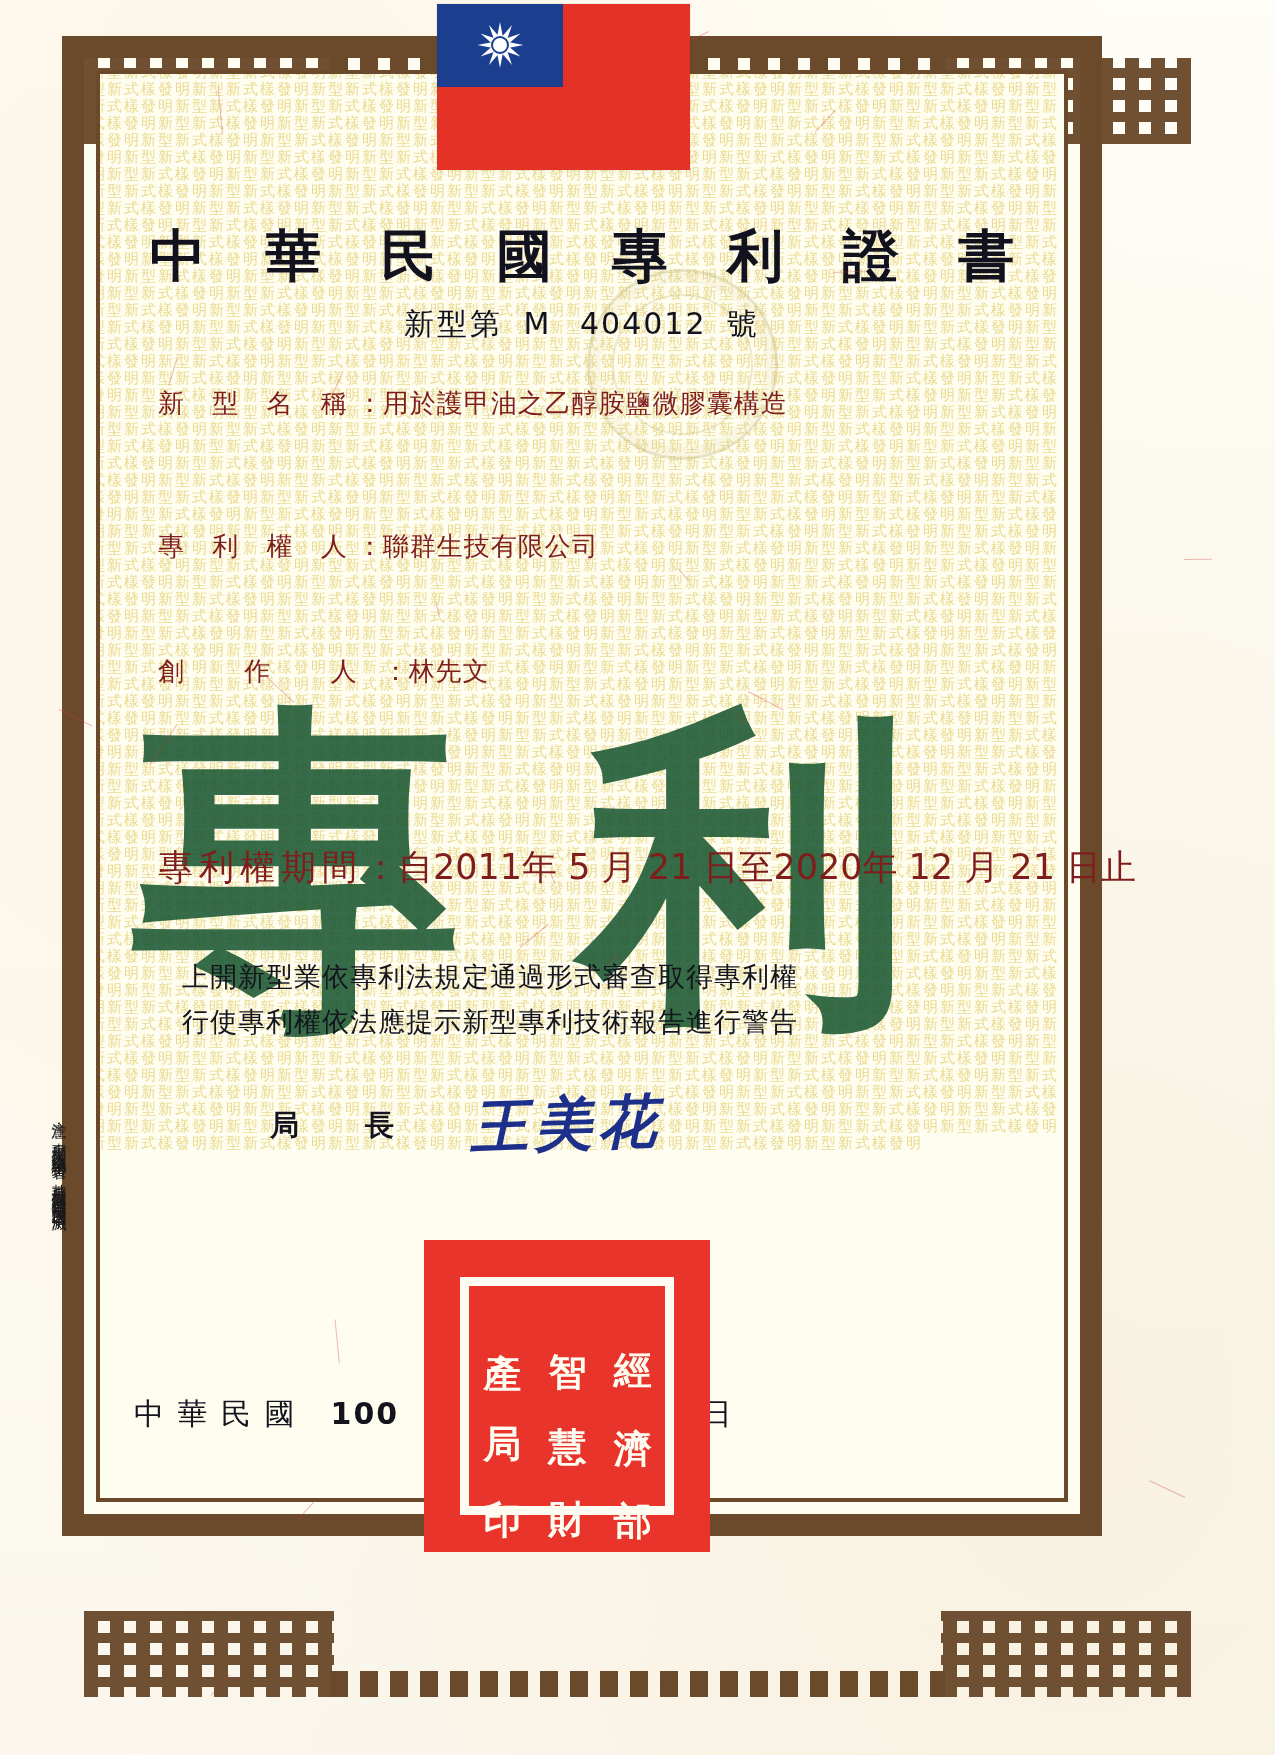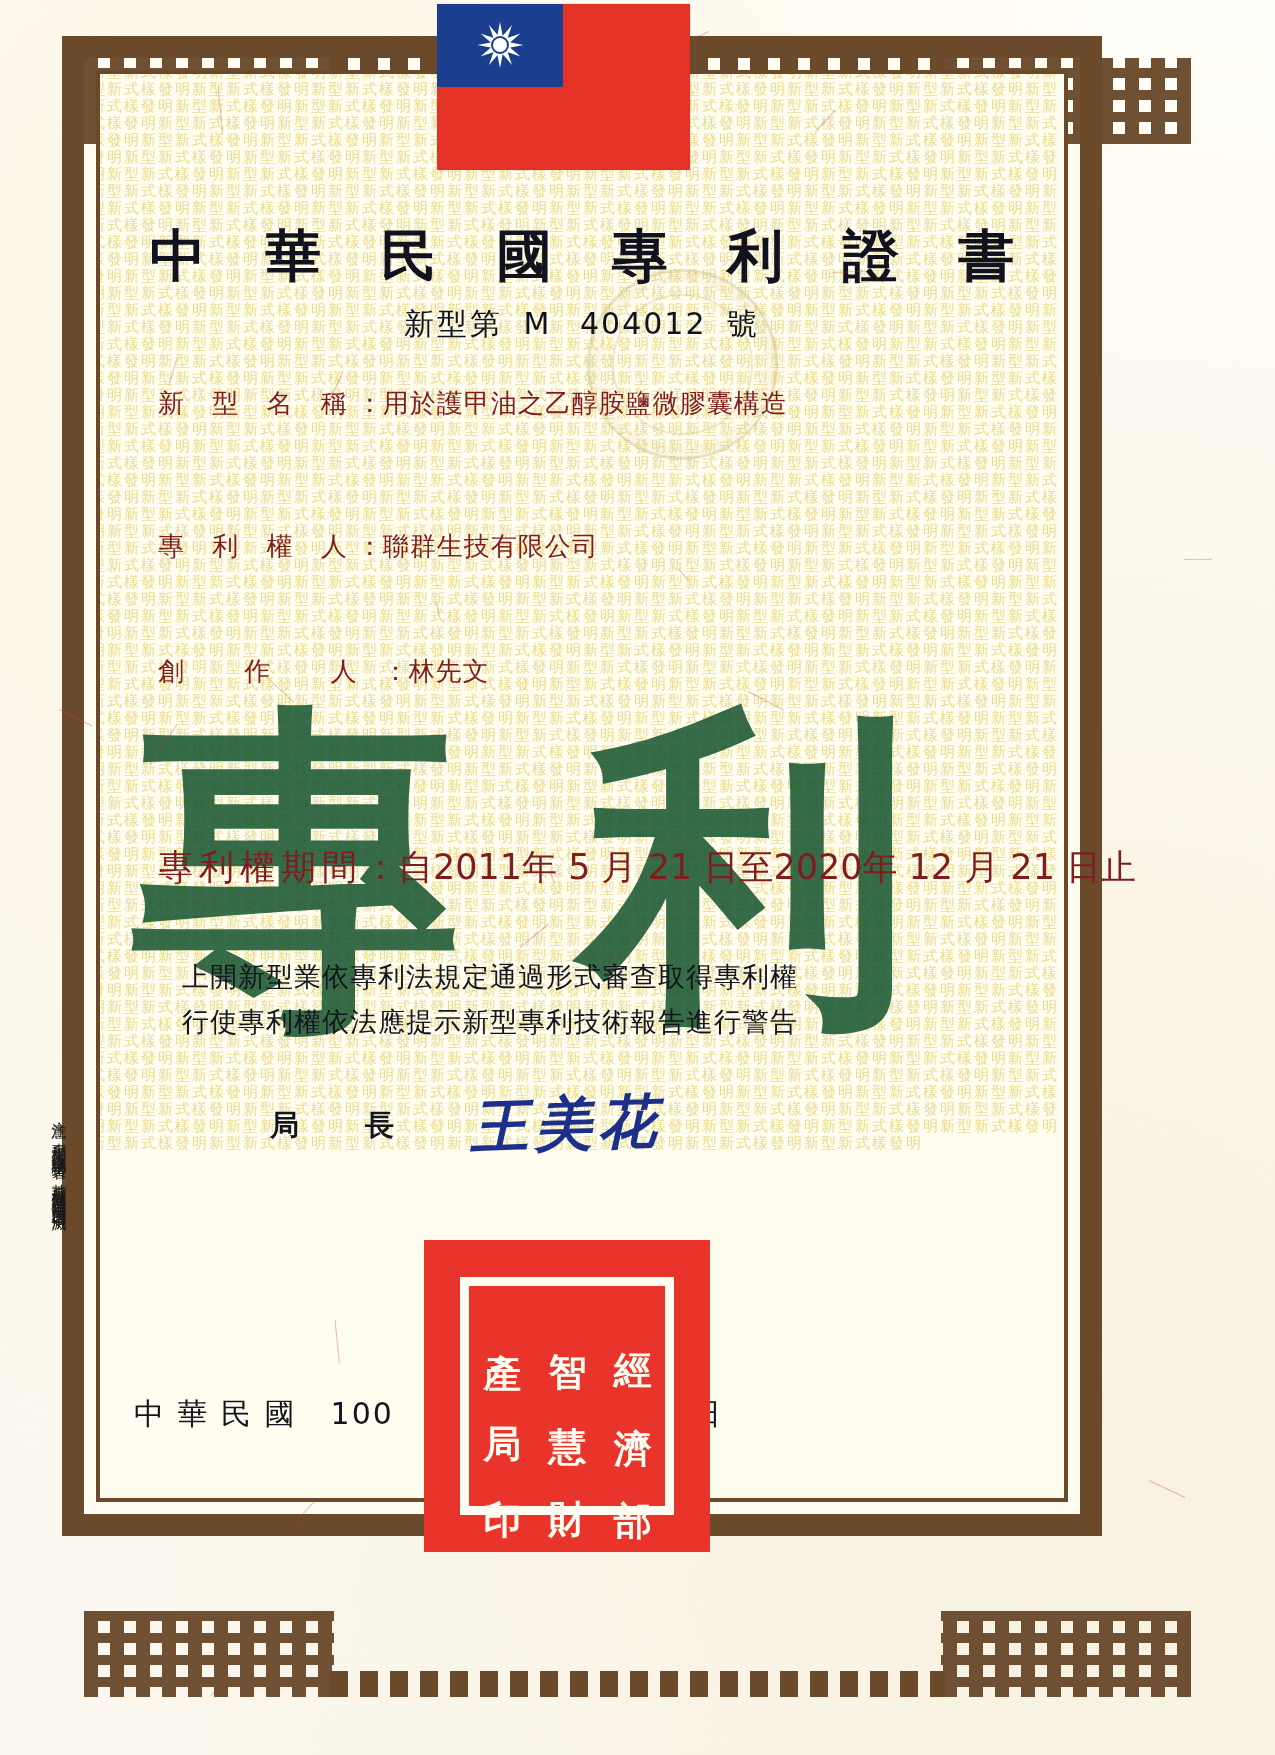--- a/index.html
+++ b/index.html
@@ -285,21 +285,21 @@
   .date-line {
     position: absolute;
     left: 34px;
     top: 1320px;
     font-size: 30px;
     letter-spacing: 2px;
     color: #14141f;
     white-space: nowrap;
   }
   .date-line .sp { display: inline-block; width: 34px; }
-  .date-line .digits { letter-spacing: 2px; }
+  .date-line .digits { letter-spacing: 2px; font-weight: bold; }
 
   
   .stamp {
     position: absolute;
     left: 424px;
     top: 1240px;
     width: 286px;
     height: 312px;
     background: #e8342a;
     display: flex;

